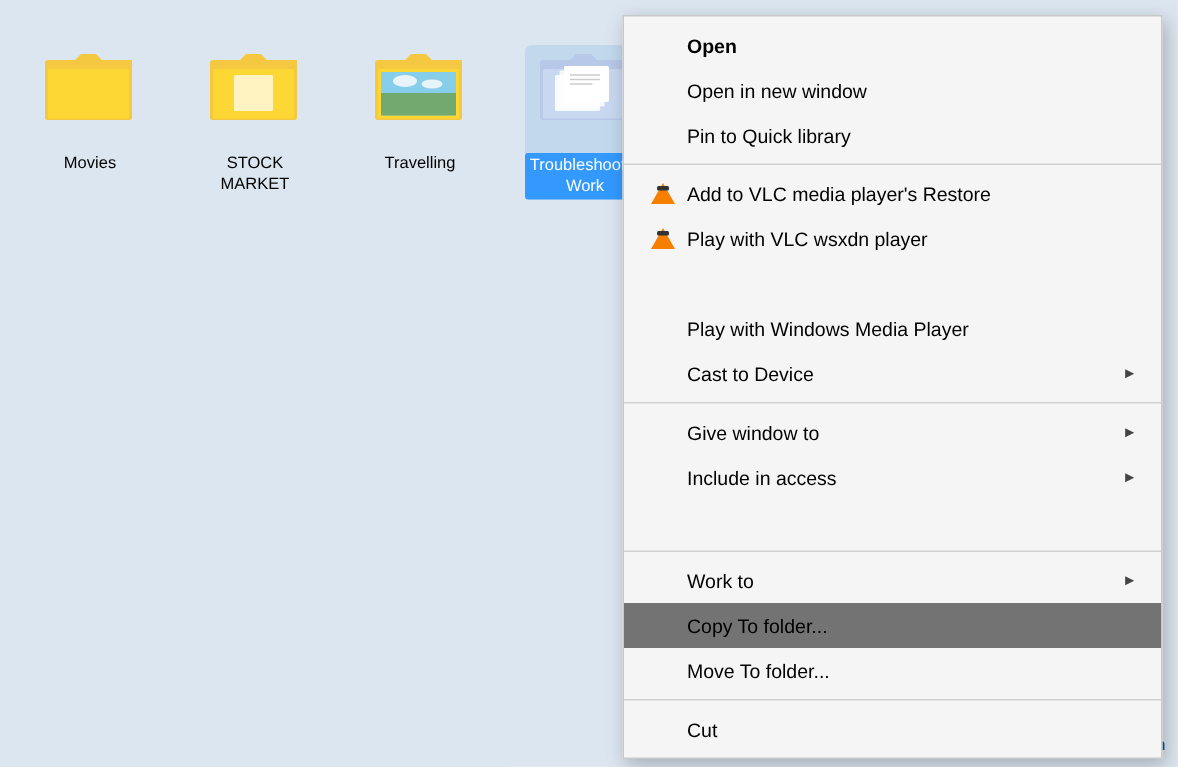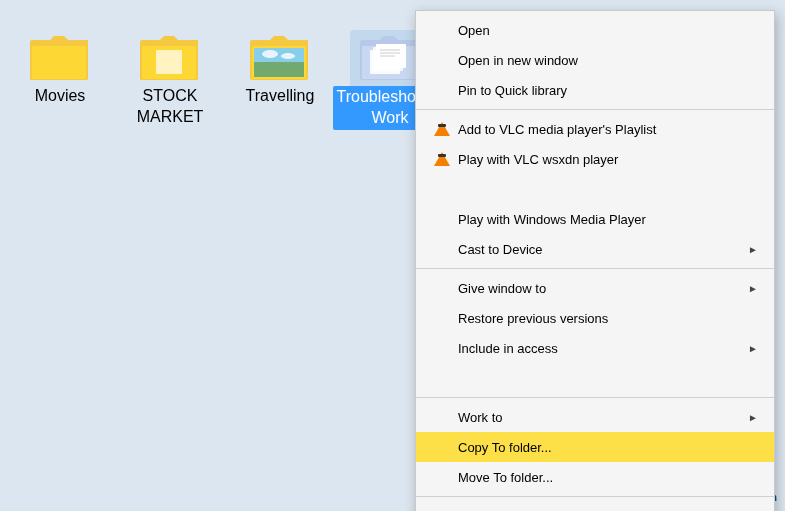--- a/index.html
+++ b/index.html
@@ -43,23 +43,23 @@
       position: relative;
     }
 
     .folder-icon svg {
       width: 100%;
       height: 100%;
     }
 
     .folder-label {
       text-align: center;
-      font-size: 16px;
+      font-size: 11px;
       color: #000;
-      margin-top: 4px;
+      margin-top: 20px;
       line-height: 1.3;
     }
 
     
     .folder-item.selected .folder-label {
       background: #3399ff;
       color: white;
       padding: 1px 3px;
       border-radius: 2px;
     }
@@ -85,25 +85,25 @@
       display: flex;
       align-items: center;
       padding: 5px 16px 5px 16px;
       cursor: pointer;
       position: relative;
       min-height: 26px;
       color: #000;
     }
 
     .menu-item.highlighted {
-      background: #fde047;
+      background: #737373;
     }
 
     .menu-item.bold-item {
-      font-weight: 400;
+      font-weight: 700;
     }
 
     .menu-item .item-icon {
       width: 20px;
       height: 20px;
       margin-right: 6px;
       display: flex;
       align-items: center;
       justify-content: center;
       flex-shrink: 0;
@@ -242,21 +242,21 @@
       <div class="item-icon"></div>
       <span class="item-label">Pin to Quick library</span>
     </div>
 
     <hr class="menu-separator">
 
     <div class="menu-item">
       <div class="item-icon">
         <div class="vlc-cone"></div>
       </div>
-      <span class="item-label">Add to VLC media player's Playlist</span>
+      <span class="item-label">Add to VLC media player's Restore</span>
     </div>
 
     <div class="menu-item">
       <div class="item-icon">
         <div class="vlc-cone"></div>
       </div>
       <span class="item-label">Play with VLC wsxdn player</span>
     </div>
 
     <div class="menu-item">
@@ -275,24 +275,20 @@
     </div>
 
     <hr class="menu-separator">
 
     <div class="menu-item">
       <div class="item-icon"></div>
       <span class="item-label">Give window to</span>
       <span class="submenu-arrow">►</span>
     </div>
 
-    <div class="menu-item">
-      <div class="item-icon"></div>
-      <span class="item-label">Restore previous versions</span>
-    </div>
 
     <div class="menu-item">
       <div class="item-icon"></div>
       <span class="item-label">Include in access</span>
       <span class="submenu-arrow">►</span>
     </div>
 
     <div class="menu-item">
       <div class="item-icon"></div>
     </div>

